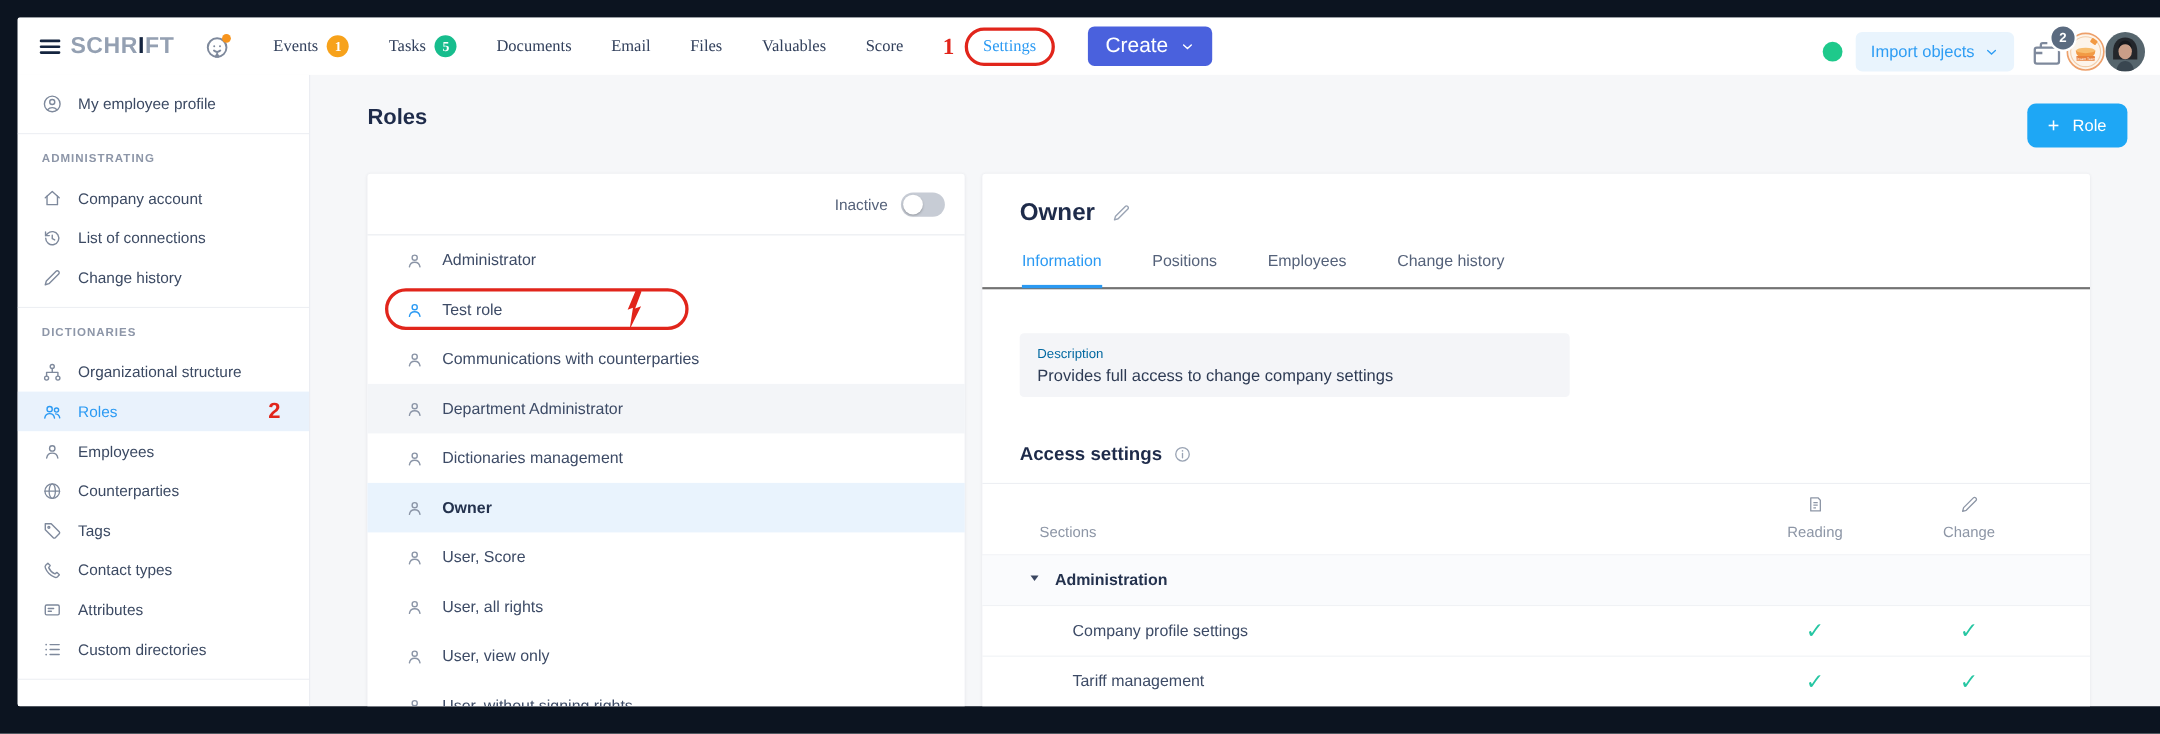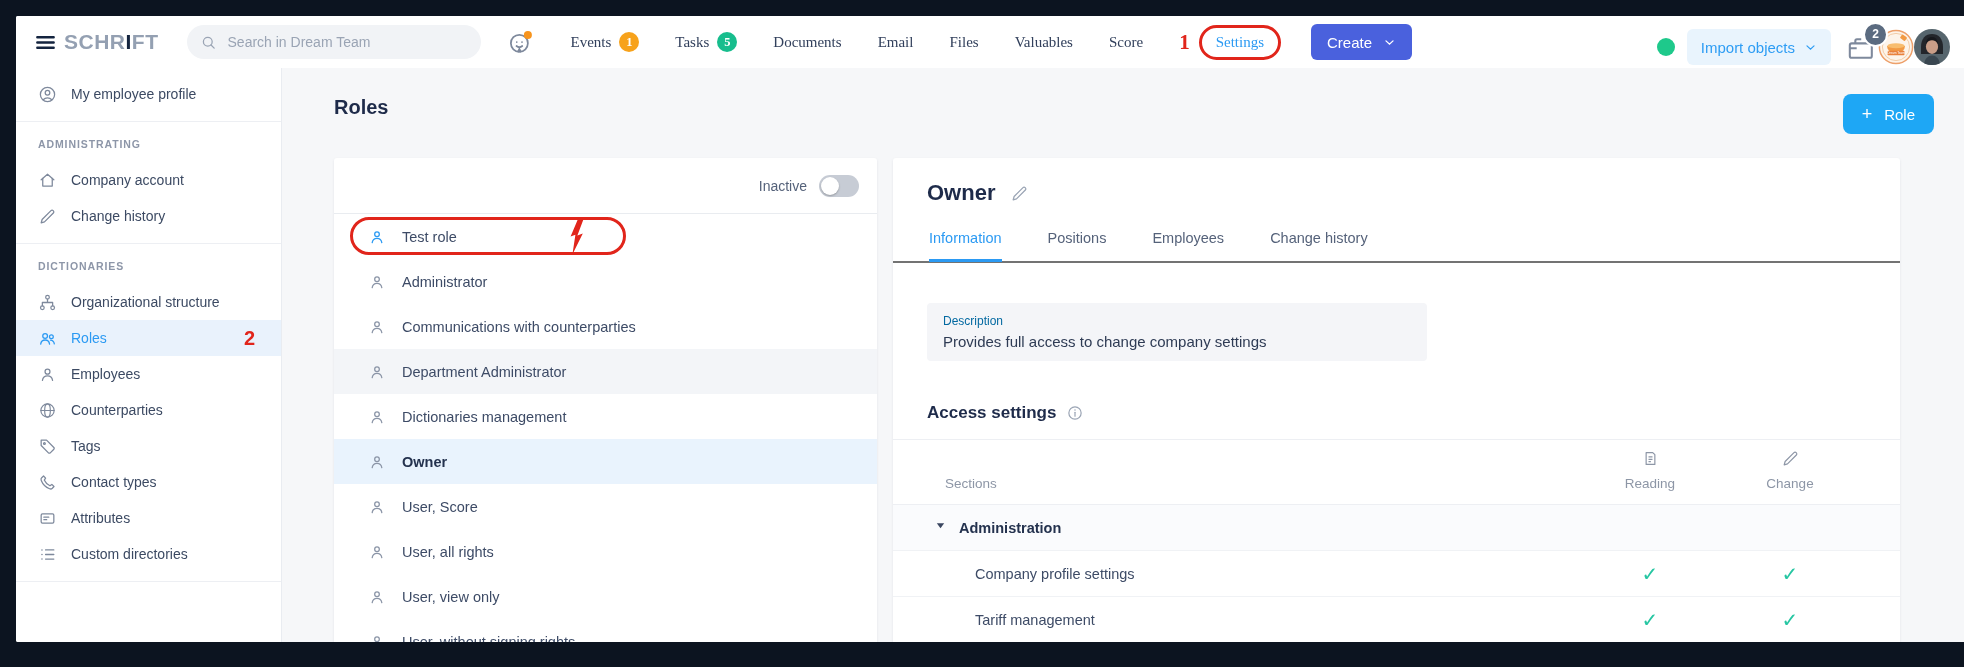--- a/index.html
+++ b/index.html
@@ -33,21 +33,21 @@
   .nav-item{font-size:15px;color:#32405c;font-weight:500;display:flex;align-items:center;gap:8px;cursor:pointer;white-space:nowrap;}
   .badge{min-width:20px;height:20px;border-radius:10px;color:#fff;font-size:12.5px;font-weight:700;
     display:flex;align-items:center;justify-content:center;padding:0 5px;box-sizing:border-box;}
   .badge.orange{background:#f7a21b;} .badge.green{background:#17bd8d;}
   .settings-group{display:flex;align-items:center;gap:9px;}
   .red-step{color:#e1251b;font-weight:700;font-size:21px;line-height:1;}
   .settings-item{position:relative;padding:9px 17px;color:#2b9af3;font-weight:500;font-size:15px;cursor:pointer;}
   .red-oval{position:absolute;inset:0;border:3px solid #e1251b;border-radius:21px;pointer-events:none;}
   .create-btn{
     margin-left:30px;background:#4a61dd;color:#fff;border:none;border-radius:6px;height:36px;
-    padding:0 16px;font-size:15px;font-weight:500;display:flex;align-items:center;gap:11px;cursor:pointer;
+    padding:0 16px;font-size:19px;font-weight:500;display:flex;align-items:center;gap:11px;cursor:pointer;
     font-family:"Liberation Sans",sans-serif;flex:0 0 auto;
   }
   .right-group{margin-left:auto;display:flex;align-items:center;flex:0 0 auto;margin-top:10px;}
   .presence-dot{width:18px;height:18px;border-radius:50%;background:#1ec98b;margin-right:12px;}
   .import-btn{
     background:#e9f4fd;color:#2e9df4;border:none;border-radius:6px;height:36px;padding:0 14px;
     font-size:15px;display:flex;align-items:center;gap:9px;cursor:pointer;font-family:"Liberation Sans",sans-serif;
   }
   .cases{position:relative;margin-left:14px;cursor:pointer;display:flex;}
   .cases-badge{
@@ -131,29 +131,20 @@
 <div class="app">
 
   <header class="topbar">
     <span class="burger">
       <svg width="23" height="23" viewBox="0 0 24 24" fill="none" stroke="#14243f" stroke-width="2.6" stroke-linecap="round">
           <path d="M3.5 6.5h17M3.5 12h17M3.5 17.5h17"></path>
         </svg>
     </span>
     <span class="logo"><span class="lg">SCHR</span><span class="ld">I</span><span class="lg">FT</span></span>
 
-    <div class="search">
-      <span style="display:flex;">
-        <svg width="17" height="17" viewBox="0 0 24 24" fill="none" stroke="#9aa4b4" stroke-width="1.8" stroke-linecap="round">
-            <circle cx="11" cy="11" r="6.2"></circle>
-            <path d="M15.6 15.6L20 20"></path>
-          </svg>
-      </span>
-      <input placeholder="Search in Dream Team" style="">
-    </div>
 
     <nav class="nav">
       <span style="display:flex;position:relative;">
         <svg width="30" height="30" viewBox="0 0 24 24" fill="none" stroke="#7e899c" stroke-width="1.4" stroke-linecap="round">
           <circle cx="11.5" cy="13" r="6.8"></circle>
           <circle cx="9.4" cy="12" r="0.7" fill="#7e899c" stroke="none"></circle>
           <circle cx="13.6" cy="12" r="0.7" fill="#7e899c" stroke="none"></circle>
           <path d="M9.2 15.2c1.4 1.2 3.2 1.2 4.6 0"></path>
           <path d="M10.5 19.6l1-2 1 2"></path>
           <circle cx="18.3" cy="6.3" r="3.2" fill="#f7941d" stroke="none"></circle>
@@ -261,20 +252,28 @@
 
     <div class="side-header">ADMINISTRATING</div>
     <div class="side-item">
       <svg width="19" height="19" viewBox="0 0 24 24" fill="none" stroke="currentColor" stroke-width="1.6" stroke-linecap="round" stroke-linejoin="round">
           <path d="M4 11l8-7 8 7"></path>
           <path d="M6 9.3V19h12V9.3"></path>
         </svg>
       <span>Company account</span>
     </div>
     <div class="side-item">
+      <svg width="19" height="19" viewBox="0 0 24 24" fill="none" stroke="currentColor" stroke-width="1.6" stroke-linecap="round">
+          <path d="M4.5 12a7.5 7.5 0 1 0 2.2-5.3L4.5 8.9"></path>
+          <path d="M4.3 4.8v4.3h4.3"></path>
+          <path d="M12 8.5v4l2.8 1.6"></path>
+        </svg>
+      <span>List of connections</span>
+    </div>
+    <div class="side-item">
       <svg width="19" height="19" viewBox="0 0 24 24" fill="none" stroke="currentColor" stroke-width="1.6" stroke-linecap="round" stroke-linejoin="round">
           <path d="M4 20l1.2-4.2L16.4 4.6a1.9 1.9 0 0 1 2.7 0l.3.3a1.9 1.9 0 0 1 0 2.7L8.2 18.8 4 20z"></path>
         </svg>
       <span>Change history</span>
     </div>
     <div class="side-divider"></div>
 
     <div class="side-header">DICTIONARIES</div>
     <div class="side-item">
       <svg width="19" height="19" viewBox="0 0 24 24" fill="none" stroke="currentColor" stroke-width="1.6" stroke-linecap="round" stroke-linejoin="round">
@@ -350,37 +349,37 @@
     </button>
 
     <section class="card list-card">
       <div class="list-head">
         <span>Inactive</span>
         <span class="toggle">
             <span class="knob"></span>
           </span>
       </div>
 
+      <div class="role-row">
+        <svg width="18" height="18" viewBox="0 0 24 24" fill="none" stroke="currentColor" stroke-width="1.7" stroke-linecap="round">
+            <circle cx="12" cy="8.4" r="3.1"></circle>
+            <path d="M5.6 19.4c.6-3.8 3-5.6 6.4-5.6s5.8 1.8 6.4 5.6"></path>
+          </svg>
+        <span class="lbl">Administrator</span>
+      </div>
       <div class="role-row test">
         <svg width="18" height="18" viewBox="0 0 24 24" fill="none" stroke="currentColor" stroke-width="1.7" stroke-linecap="round">
             <circle cx="12" cy="8.4" r="3.1"></circle>
             <path d="M5.6 19.4c.6-3.8 3-5.6 6.4-5.6s5.8 1.8 6.4 5.6"></path>
           </svg>
         <span class="lbl">Test role</span>
         <span class="annot-oval"></span>
         <svg class="annot-bolt" width="17" height="37" viewBox="0 0 17 37">
             <path d="M10.4 0 L2.6 18.6 L7.4 16.8 L4.4 36.5 L14.8 15.4 L9.4 17.4 L15.2 2.0 Z" fill="#e1251b"></path>
           </svg>
-      </div>
-      <div class="role-row">
-        <svg width="18" height="18" viewBox="0 0 24 24" fill="none" stroke="currentColor" stroke-width="1.7" stroke-linecap="round">
-            <circle cx="12" cy="8.4" r="3.1"></circle>
-            <path d="M5.6 19.4c.6-3.8 3-5.6 6.4-5.6s5.8 1.8 6.4 5.6"></path>
-          </svg>
-        <span class="lbl">Administrator</span>
       </div>
       <div class="role-row">
         <svg width="18" height="18" viewBox="0 0 24 24" fill="none" stroke="currentColor" stroke-width="1.7" stroke-linecap="round">
             <circle cx="12" cy="8.4" r="3.1"></circle>
             <path d="M5.6 19.4c.6-3.8 3-5.6 6.4-5.6s5.8 1.8 6.4 5.6"></path>
           </svg>
         <span class="lbl">Communications with counterparties</span>
       </div>
       <div class="role-row striped">
         <svg width="18" height="18" viewBox="0 0 24 24" fill="none" stroke="currentColor" stroke-width="1.7" stroke-linecap="round">

